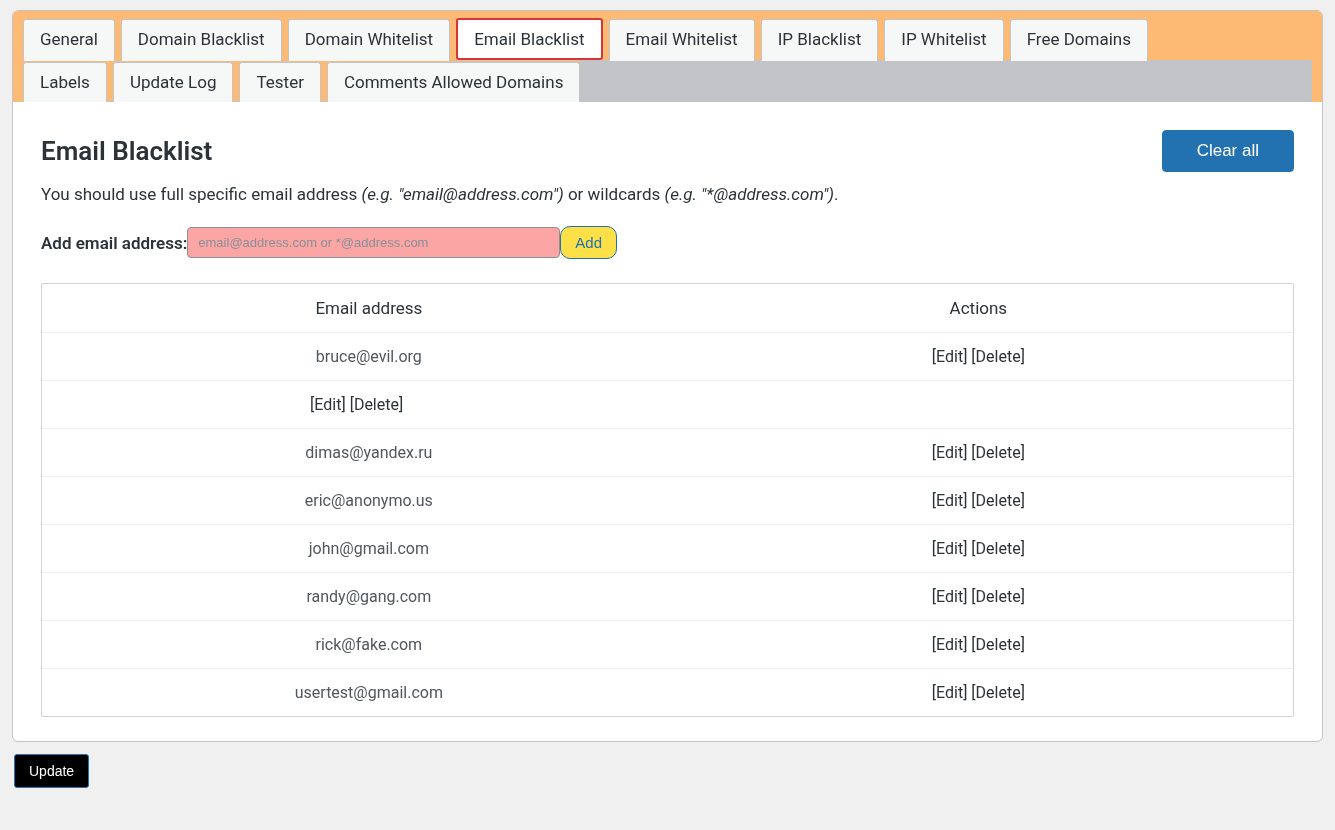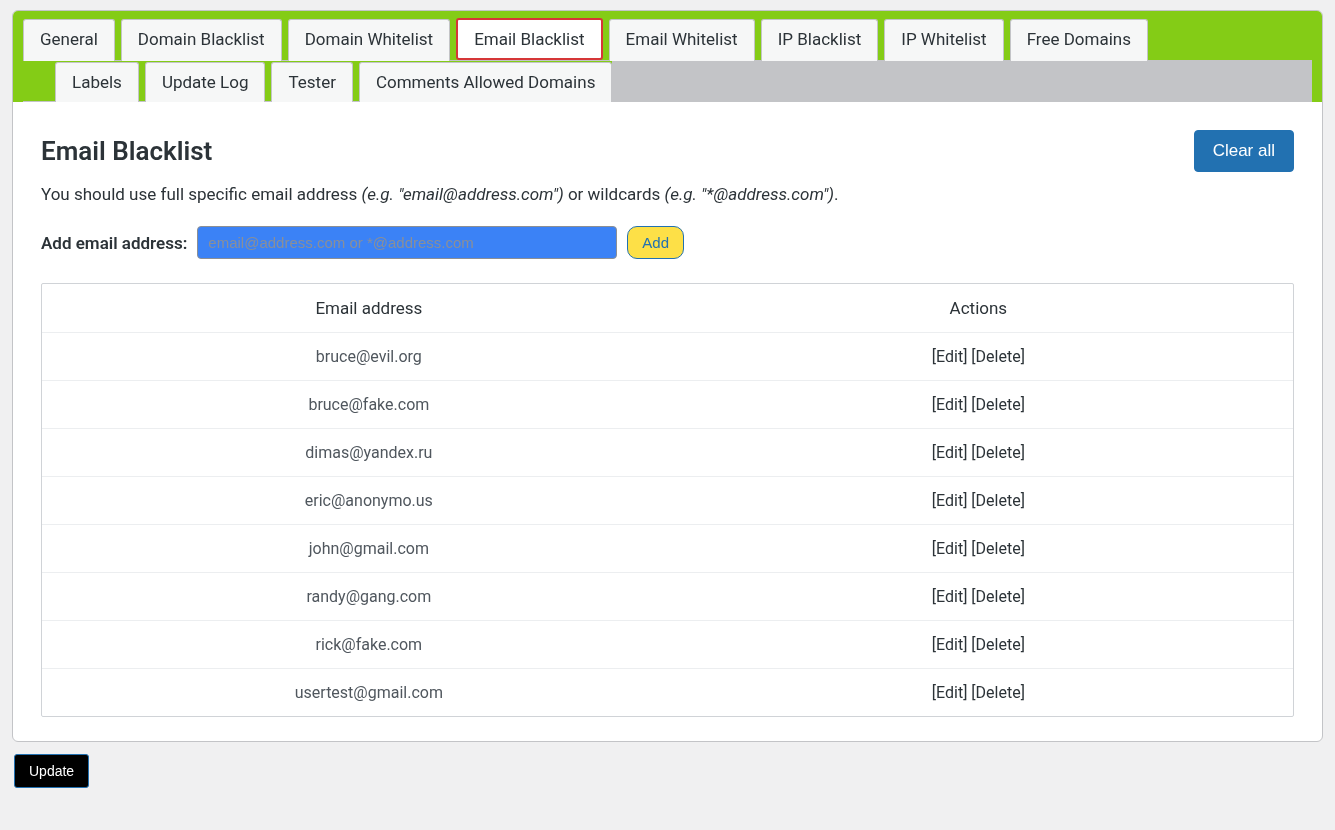--- a/index.html
+++ b/index.html
@@ -15,21 +15,21 @@
   }
   .panel {
     background: #fff;
     border: 1px solid #c3c4c7;
     border-radius: 6px;
     padding: 0;
     overflow: hidden;
   }
   .tabs-area {
     padding: 7px 10px 0 10px;
-    background: #84cc16;
+    background: #fdba74;
   }
   .tabs-row {
     display: flex;
     flex-wrap: wrap;
   }
   .tab {
     background: #f6f7f7;
     border: 1px solid #c3c4c7;
     border-bottom: none;
     padding: 9px 16px 9px 16px;
@@ -52,21 +52,20 @@
     color: #2c3338;
     border-radius: 3px;
     top: 0;
   }
   .tabs-strip {
     height: 1px;
     background: #c3c4c7;
   }
   .tabs-row2-wrap {
     display: flex;
-    margin-left: 32px;
   }
   .tabs-row2-fill {
     flex: 1;
     background: #c3c4c7;
     border-bottom: 1px solid #c3c4c7;
     border-top-left-radius: 0;
     margin-left: -6px;
     height: 40px;
     margin-top: 0;
     border-left: 1px solid #c3c4c7;
@@ -84,48 +83,47 @@
     margin: 0;
     font-size: 26px;
     font-weight: 600;
     color: #2c3338;
   }
   .btn-clear {
     background: #2271b1;
     color: #fff;
     border: 1px solid #2271b1;
     border-radius: 4px;
-    padding: 10px 18px;
+    padding: 10px 34px;
     font-size: 17px;
     cursor: pointer;
   }
   .intro {
     font-size: 17px;
     color: #2c3338;
     margin-bottom: 22px;
   }
   .intro .eg { font-style: italic; }
   .add-row {
     display: flex;
     align-items: center;
-    gap: 10px;
     margin-bottom: 24px;
   }
   .add-label {
     font-weight: 600;
     font-size: 17px;
   }
   .add-input {
-    width: 420px;
+    width: 373px;
     padding: 7px 10px;
-    font-size: 15px;
+    font-size: 13px;
     border: 1px solid #8c8f94;
     border-radius: 4px;
     color: #2c3338;
-    background: #3b82f6;
+    background: #fca5a5;
   }
   .add-input::placeholder { color: #8a8f98; }
   .btn-add {
     background: #fde047;
     color: #2271b1;
     border: 1px solid #2271b1;
     border-radius: 10px;
     padding: 7px 14px;
     font-size: 15px;
     cursor: pointer;
@@ -216,21 +214,20 @@
         <div class="list-header">
           <div class="col-email">Email address</div>
           <div class="col-actions">Actions</div>
         </div>
         <div id="list-rows">
             <div class="list-row">
               <div class="col-email">bruce@evil.org</div>
               <div class="col-actions actions"><a>[Edit]</a> <a>[Delete]</a></div>
             </div>
             <div class="list-row">
-              <div class="col-email">bruce@fake.com</div>
               <div class="col-actions actions"><a>[Edit]</a> <a>[Delete]</a></div>
             </div>
             <div class="list-row">
               <div class="col-email">dimas@yandex.ru</div>
               <div class="col-actions actions"><a>[Edit]</a> <a>[Delete]</a></div>
             </div>
             <div class="list-row">
               <div class="col-email">eric@anonymo.us</div>
               <div class="col-actions actions"><a>[Edit]</a> <a>[Delete]</a></div>
             </div>

